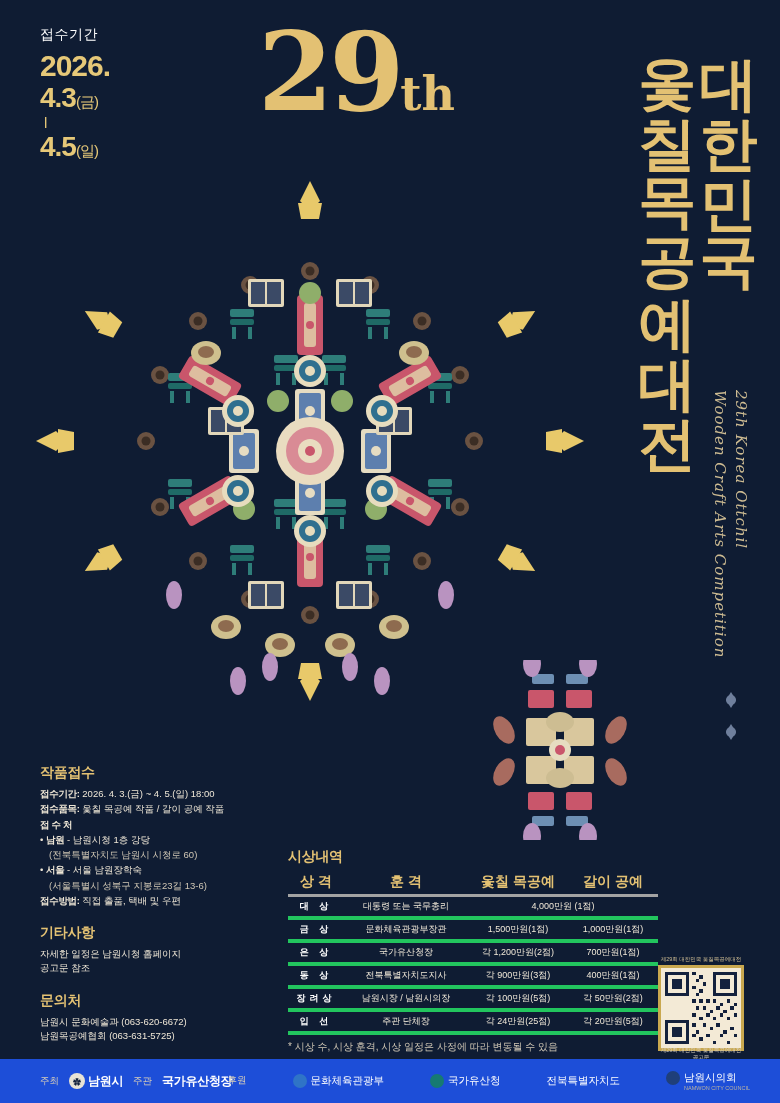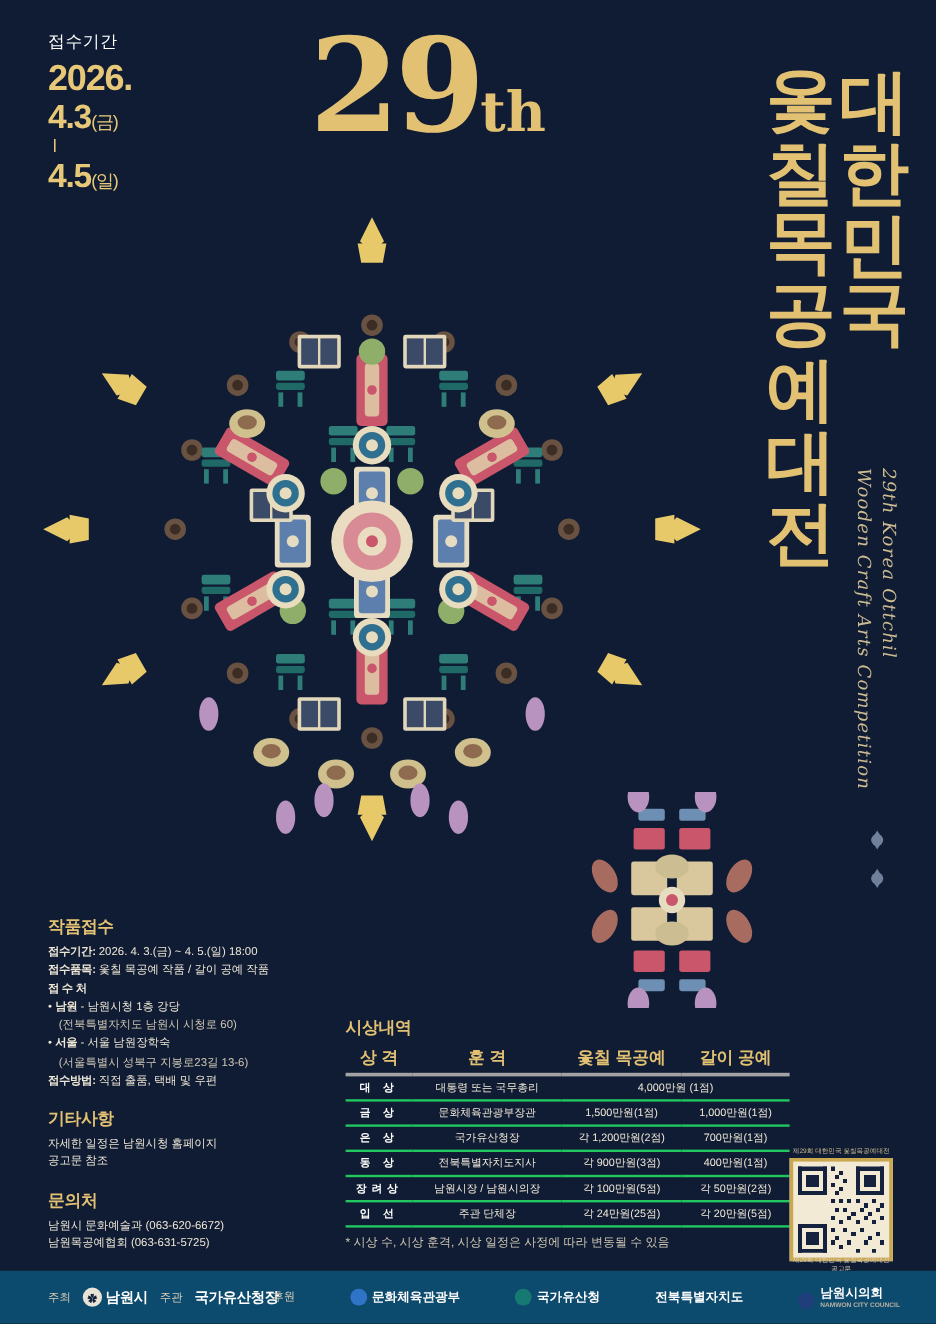--- a/index.html
+++ b/index.html
@@ -124,21 +124,21 @@
   }
   .awards .sec-head { font-size: 14px; }
   .awards .total {
     color: #eee6d6; font-size: 10px; margin: 0 0 5px 0;
   }
   table.aw {
     width: 370px; border-collapse: collapse;
     font-size: 9px; color: #f0e8d8;
   }
   table.aw th, table.aw td {
-    border-bottom: 2px solid #22c55e;
+    border-bottom: 4px solid #22c55e;
     padding: 3px 2px;
     text-align: center;
     white-space: nowrap;
   }
   table.aw thead th {
     color: #e3c173; font-weight: bold; border-bottom: 3px solid #a3a3a3;
     font-size: 14px;
   }
   table.aw td.first { color:#ffffff; font-weight: bold; letter-spacing: 4px; }
   table.aw col.c1 { width: 56px; }
@@ -165,30 +165,30 @@
   }
   .qr-top {
     position:absolute; right:36px; bottom:140px; width:86px;
     text-align:center; font-size:5.5px; color:#cdbb92;
   }
 
   
   .footer {
     position: absolute; left: 0; right: 0; bottom: 0;
     height: 44px;
-    background: #0c4a6e;
+    background: #1d4ed8;
     display: flex; align-items: center;
   }
   .f-label { color: #d7cdb9; font-size: 9.5px; }
   .f-org { color: #ffffff; font-size: 12px; font-weight: bold; letter-spacing: -.3px;}
   .f-left { position:absolute; left: 40px; display:flex; align-items:center; gap:10px;}
   .f-right { position:absolute; right: 30px; display:flex; align-items:center; gap:23px;}
   .logo-chip {
-    display:inline-flex; align-items:flex-end; gap:4px;
-    color:#fff; font-size:10.5px; font-weight:bold;padding-left:23px;
+    display:inline-flex; align-items:flex-start; gap:4px;
+    color:#fff; font-size:10.5px; font-weight:normal;padding-left:23px;
   }
   .logo-mark {
     width:14px; height:14px; border-radius:50%;
     background:#2f74c7; display:inline-block;
     position:relative;
   }
   .logo-mark.navy { background:#1f3f7a; }
   .logo-mark.teal { background:#167a72; }
   .logo-sub { color:#b9b1a1; font-size:5.5px; display:block; line-height:1.1;}
   .namwon-logo {

